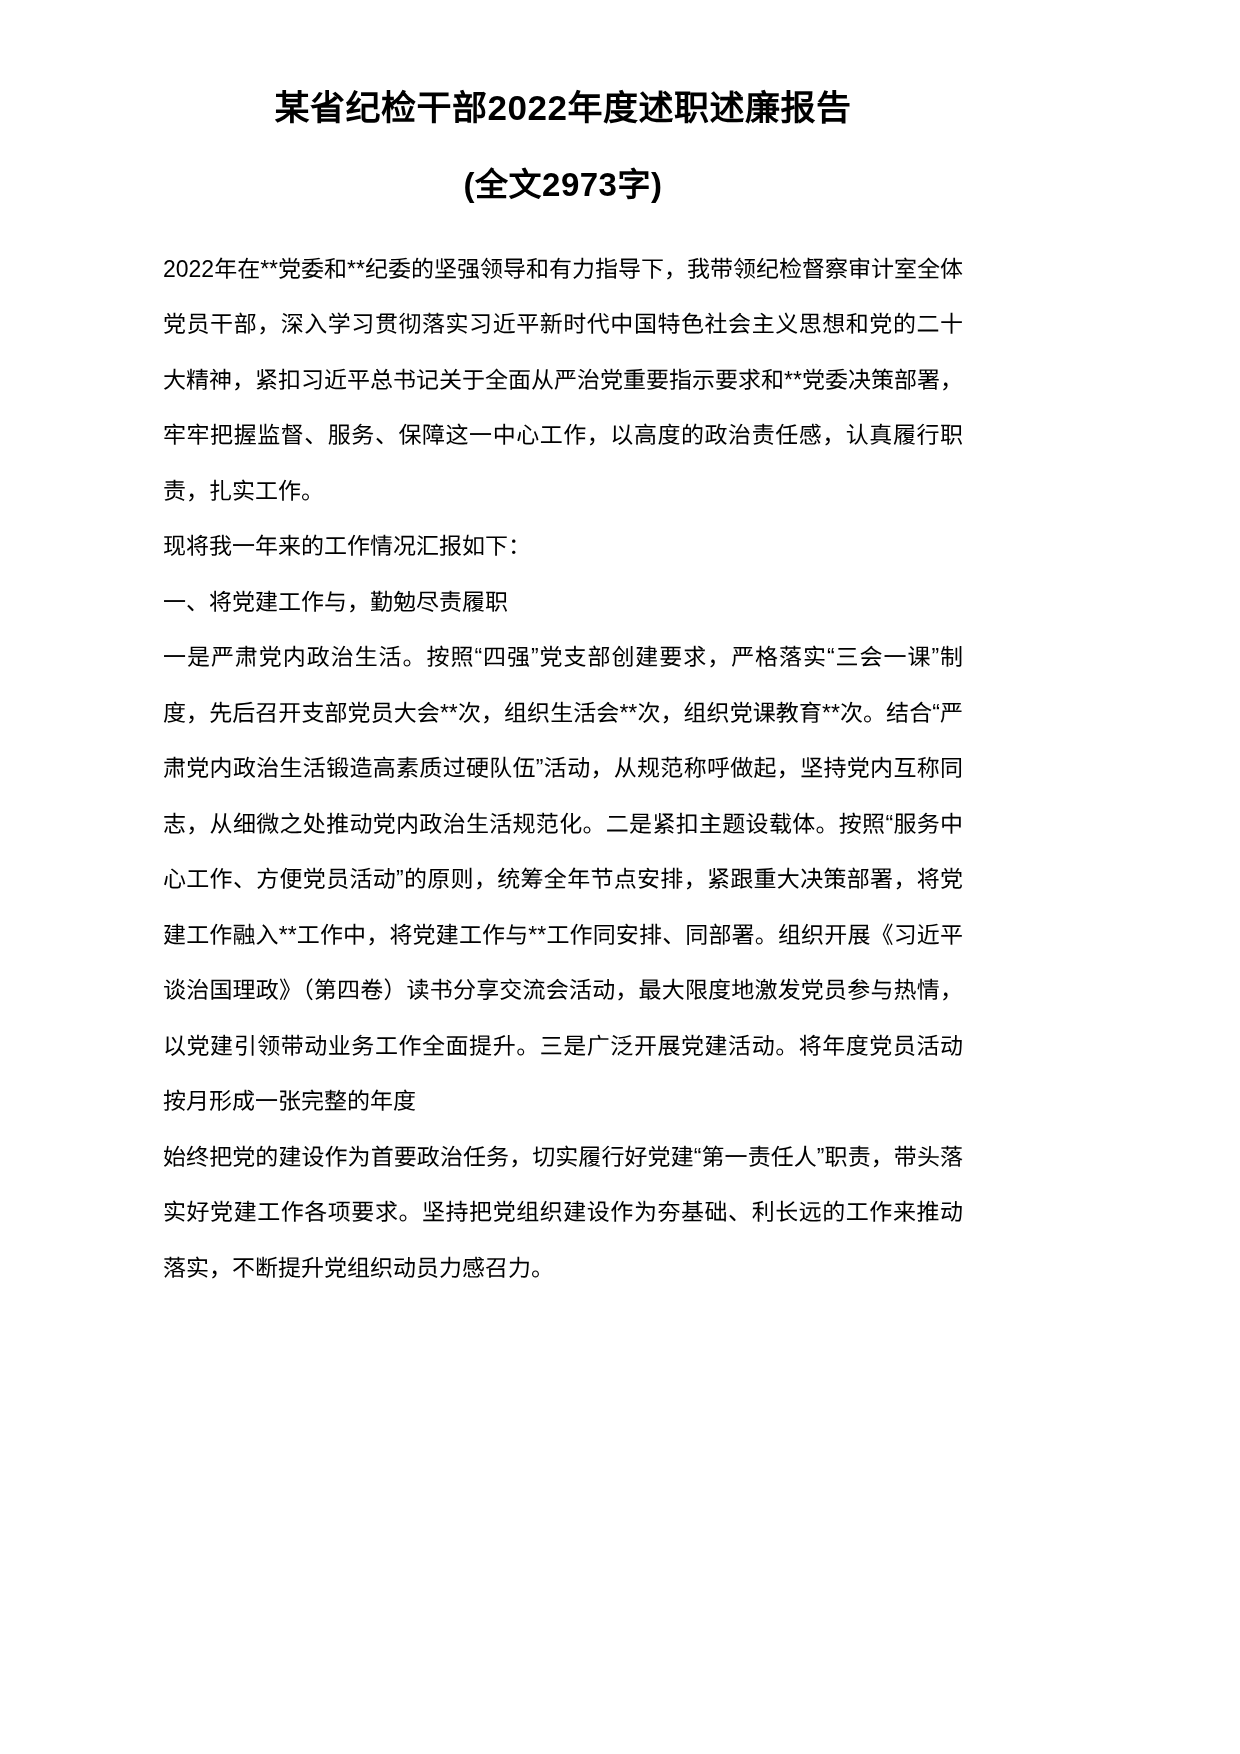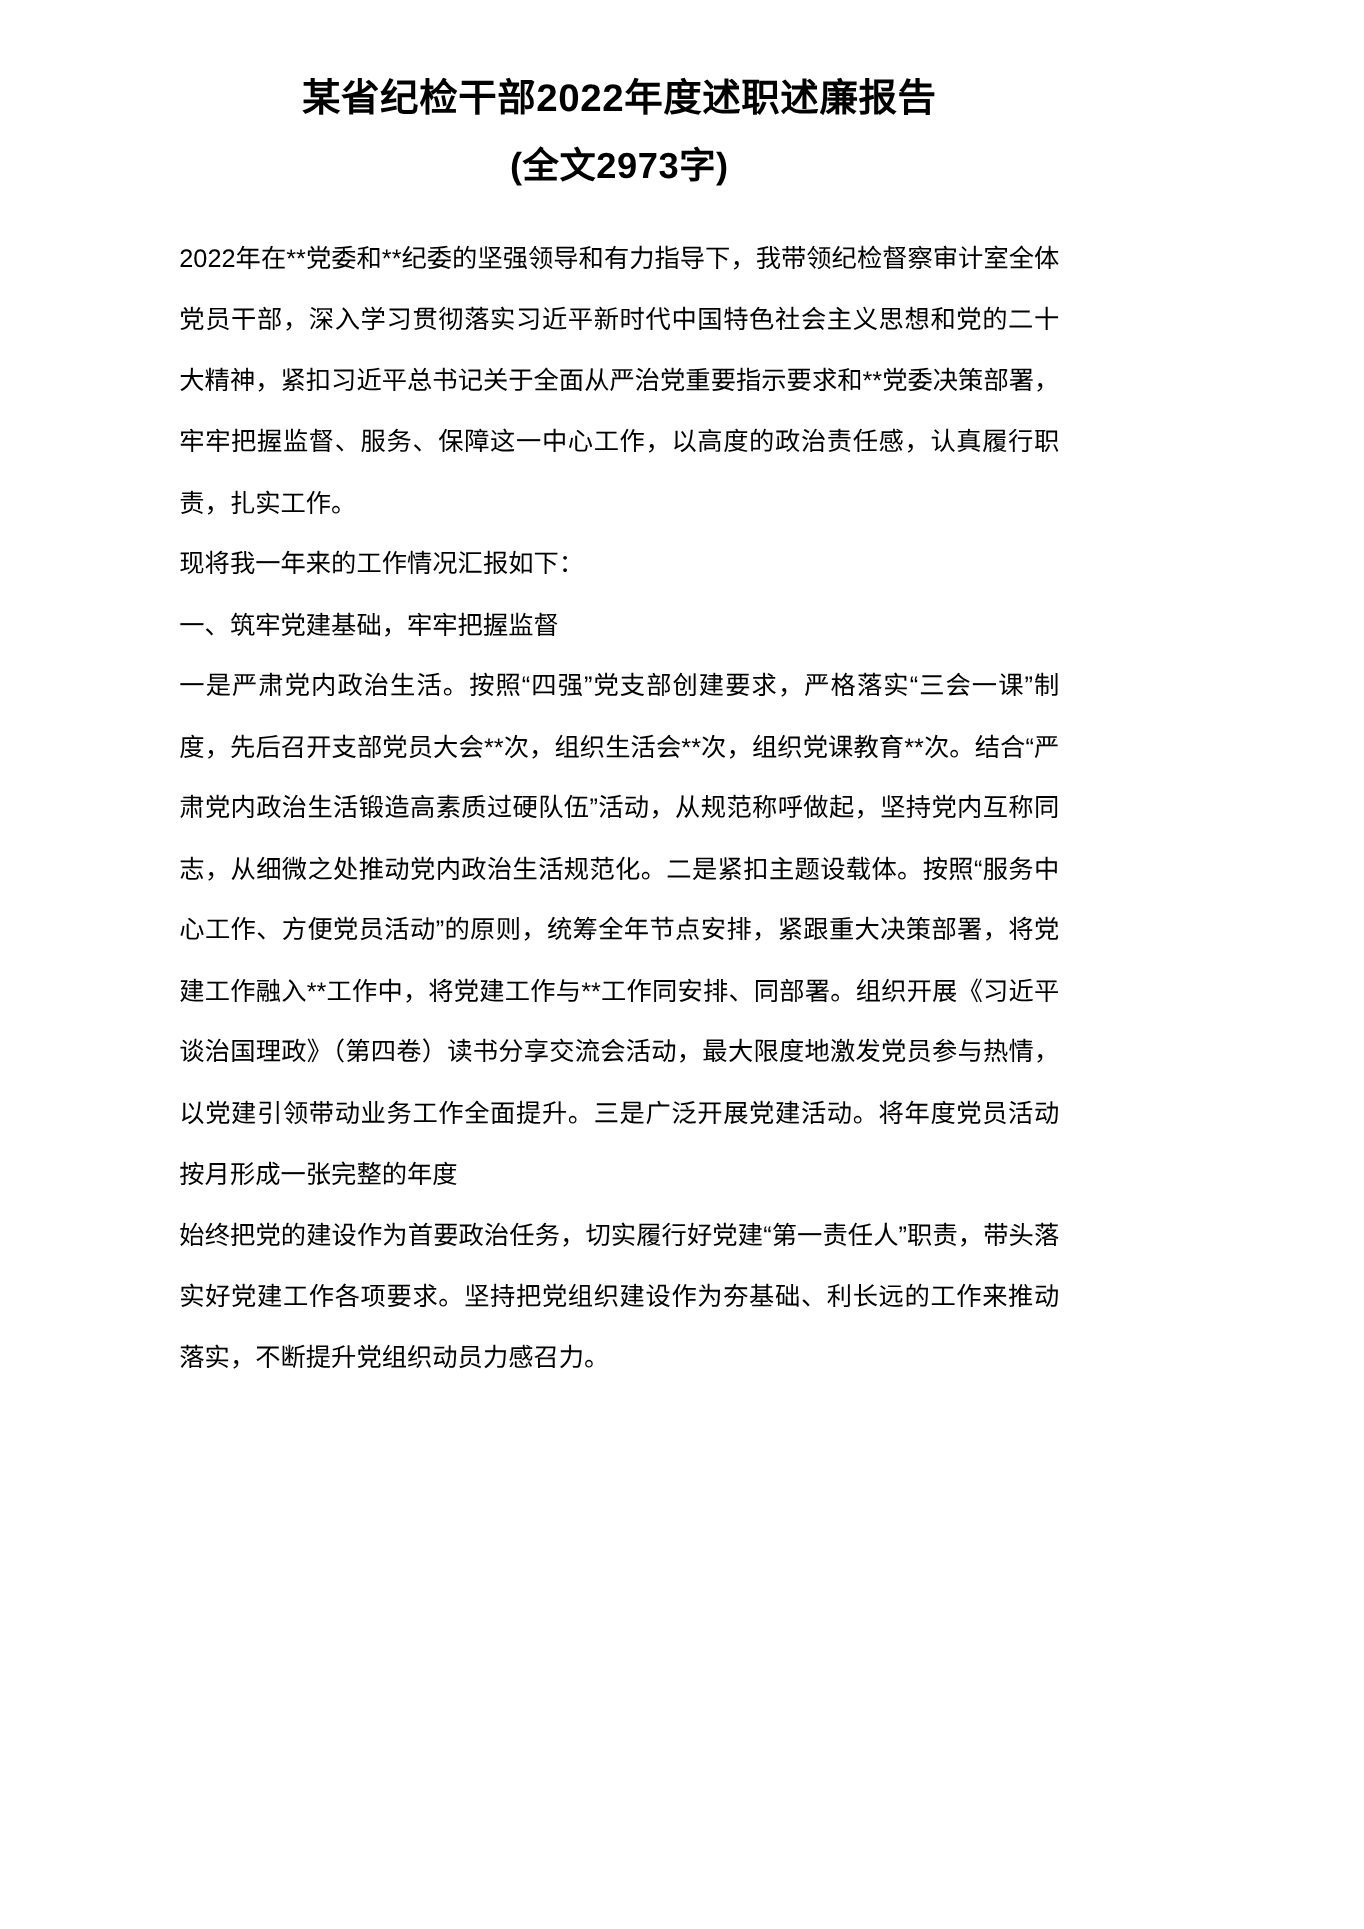--- a/index.html
+++ b/index.html
@@ -27,29 +27,29 @@
     top: 0;
     width: 800px;
   }
   .doc-title {
     font-size: 35px;
     font-weight: 700;
     text-align: center;
     letter-spacing: 0.5px;
     line-height: 1.35;
     margin: 0;
-    padding-top: 66px;
+    padding-top: 84px;
   }
   .doc-subtitle {
     font-size: 33px;
     font-weight: 700;
     text-align: center;
     letter-spacing: 0.5px;
     line-height: 1.35;
-    margin: 0;
+    margin: 16px;
     padding-top: 16px;
   }
   .body-block {
     margin-top: 34px;
   }
   p.para {
     font-size: 23px;
     font-weight: 400;
     line-height: 55.5px;
     margin: 0;
@@ -72,21 +72,21 @@
 
     <h1 class="doc-title">某省纪检干部2022年度述职述廉报告</h1>
 
     <h2 class="doc-subtitle">(全文2973字)</h2>
 
     <div class="body-block">
       <p class="para">2022年在**党委和**纪委的坚强领导和有力指导下，我带领纪检督察审计室全体党员干部，深入学习贯彻落实习近平新时代中国特色社会主义思想和党的二十大精神，紧扣习近平总书记关于全面从严治党重要指示要求和**党委决策部署，牢牢把握监督、服务、保障这一中心工作，以高度的政治责任感，认真履行职责，扎实工作。</p>
 
       <p class="para heading">现将我一年来的工作情况汇报如下：</p>
 
-      <p class="para heading">一、筑牢党建基础，牢牢把握监督</p>
+      <p class="para heading">一、将党建工作与，勤勉尽责履职</p>
 
       <p class="para">一是严肃党内政治生活。按照“四强”党支部创建要求，严格落实“三会一课”制度，先后召开支部党员大会**次，组织生活会**次，组织党课教育**次。结合“严肃党内政治生活锻造高素质过硬队伍”活动，从规范称呼做起，坚持党内互称同志，从细微之处推动党内政治生活规范化。二是紧扣主题设载体。按照“服务中心工作、方便党员活动”的原则，统筹全年节点安排，紧跟重大决策部署，将党建工作融入**工作中，将党建工作与**工作同安排、同部署。组织开展《习近平谈治国理政》（第四卷）读书分享交流会活动，最大限度地激发党员参与热情，以党建引领带动业务工作全面提升。三是广泛开展党建活动。将年度党员活动按月形成一张完整的年度</p>
 
       <p class="para">始终把党的建设作为首要政治任务，切实履行好党建“第一责任人”职责，带头落实好党建工作各项要求。坚持把党组织建设作为夯基础、利长远的工作来推动落实，不断提升党组织动员力感召力。</p>
     </div>
 
   </div>
 </div>
 
 </body></html>

